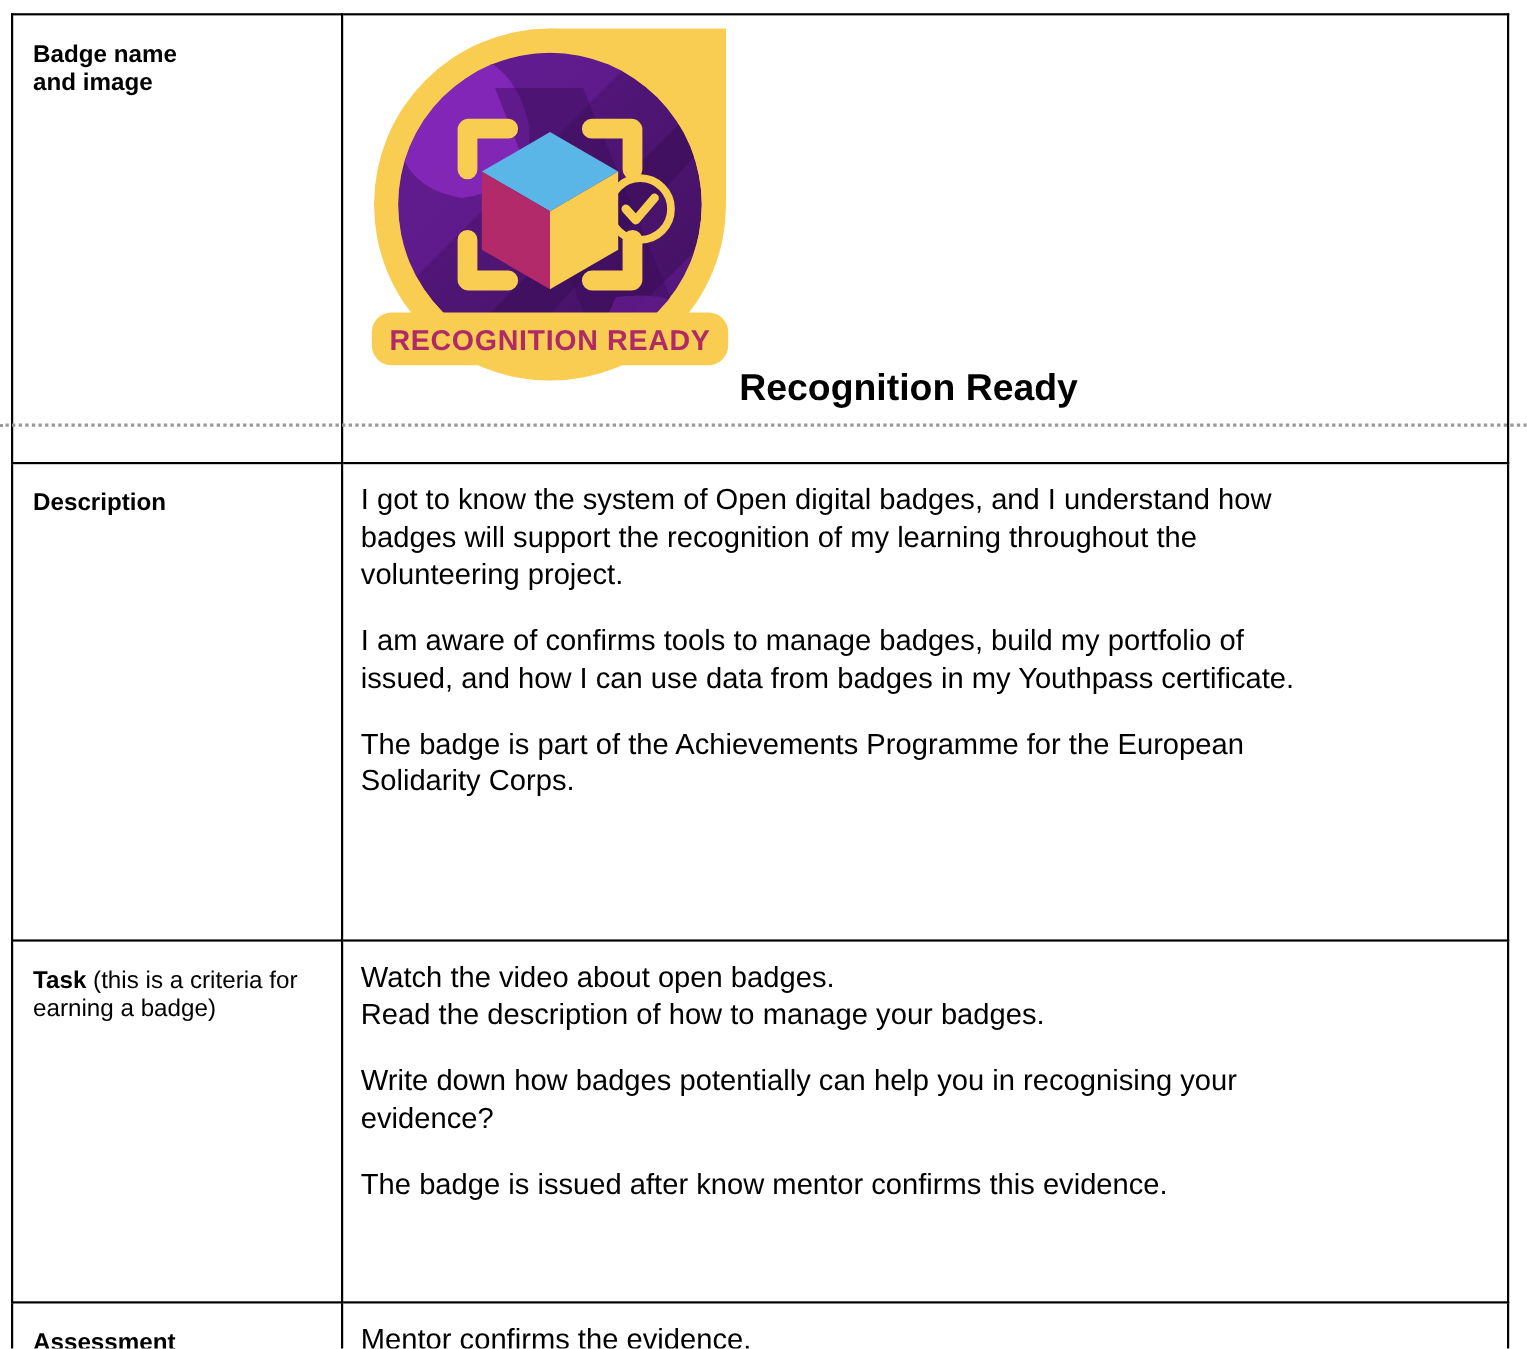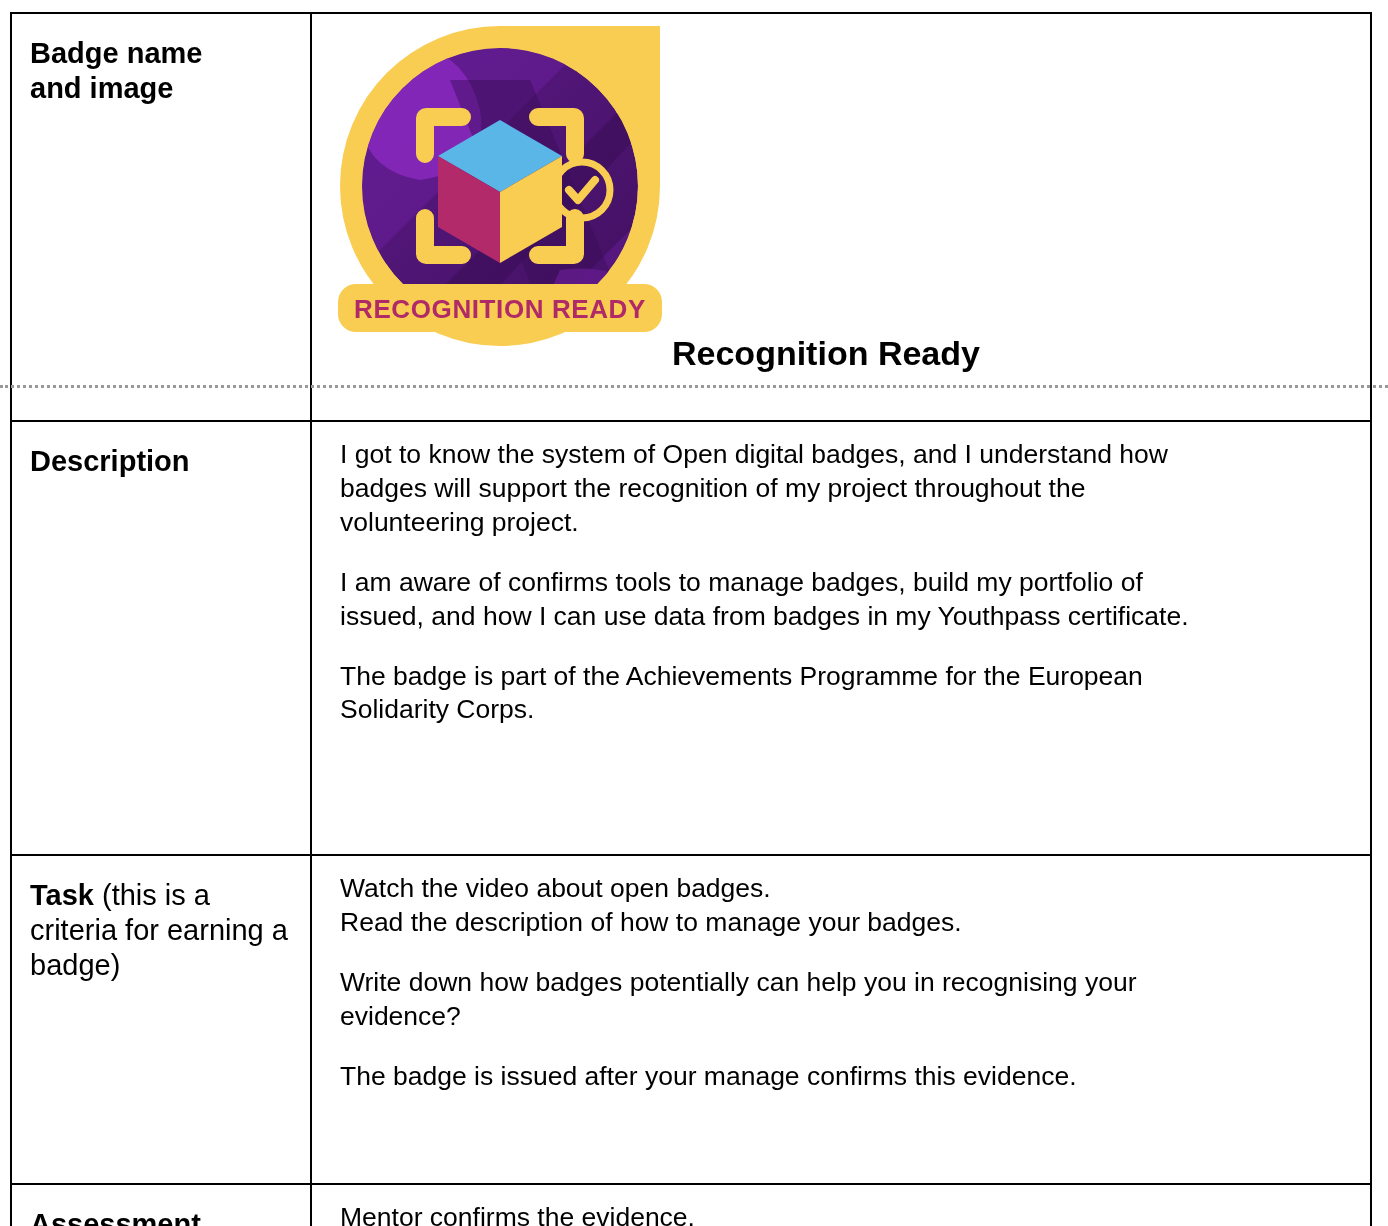--- a/index.html
+++ b/index.html
@@ -34,21 +34,21 @@
   }
   .badge-table td {
     border: 2px solid #000000;
     vertical-align: top;
     padding: 0;
   }
   td.label-cell {
     width: 266px;
     padding: 22px 14px 20px 18px;
     font-weight: bold;
-    font-size: 29px;
+    font-size: 22px;
     line-height: 1.2;
   }
   td.label-cell .normal {
     font-weight: normal;
     text-align: right;
   }
   td.content-cell {
     padding: 16px 10px 18px 16px;
     font-size: 26.5px;
     line-height: 1.28;
@@ -77,21 +77,21 @@
     position: absolute;
     left: 360px;
     top: 318px;
     font-size: 34px;
     font-weight: bold;
     white-space: nowrap;
   }
 
   
   .para {
-    margin: 0 0 26px 12px;
+    margin: 0 0 26px 0;
   }
   .para:last-child { margin-bottom: 0; }
   .para .line { display: block; }
 
   
   .page-break {
     position: absolute;
     left: 0;
     top: 385px;
     width: 1388px;
@@ -168,21 +168,21 @@
 
           <div class="badge-title">Recognition Ready</div>
         </td>
       </tr>
 
       <tr class="row-description">
         <td class="label-cell">Description</td>
         <td class="content-cell">
           <p class="para">
             <span class="line">I got to know the system of Open digital badges, and I understand how</span>
-            <span class="line">badges will support the recognition of my project throughout the</span>
+            <span class="line">badges will support the recognition of my learning throughout the</span>
             <span class="line">volunteering project.</span>
           </p>
           <p class="para">
             <span class="line">I am aware of confirms tools to manage badges, build my portfolio of</span>
             <span class="line">issued, and how I can use data from badges in my Youthpass certificate.</span>
           </p>
           <p class="para">
             <span class="line">The badge is part of the Achievements Programme for the European</span>
             <span class="line">Solidarity Corps.</span>
           </p>
@@ -194,21 +194,21 @@
         <td class="content-cell">
           <p class="para">
             <span class="line">Watch the video about open badges.</span>
             <span class="line">Read the description of how to manage your badges.</span>
           </p>
           <p class="para">
             <span class="line">Write down how badges potentially can help you in recognising your</span>
             <span class="line">evidence?</span>
           </p>
           <p class="para">
-            <span class="line">The badge is issued after your manage confirms this evidence.</span>
+            <span class="line">The badge is issued after know mentor confirms this evidence.</span>
           </p>
         </td>
       </tr>
 
       <tr class="row-assessment">
         <td class="label-cell">
           <span>Assessment</span><br>
           
         </td>
         <td class="content-cell">

